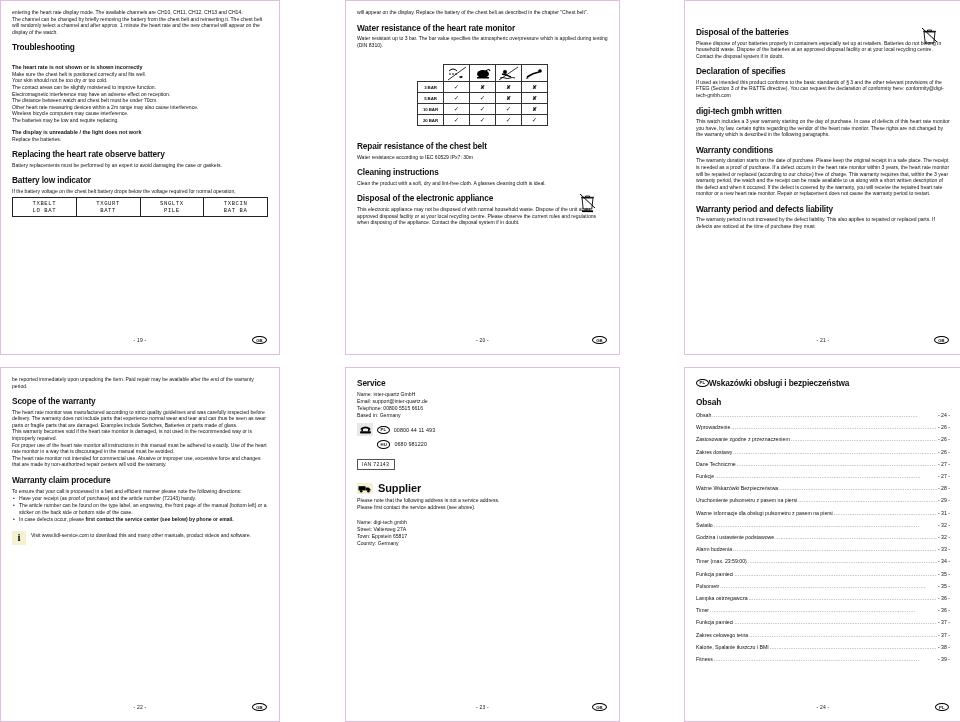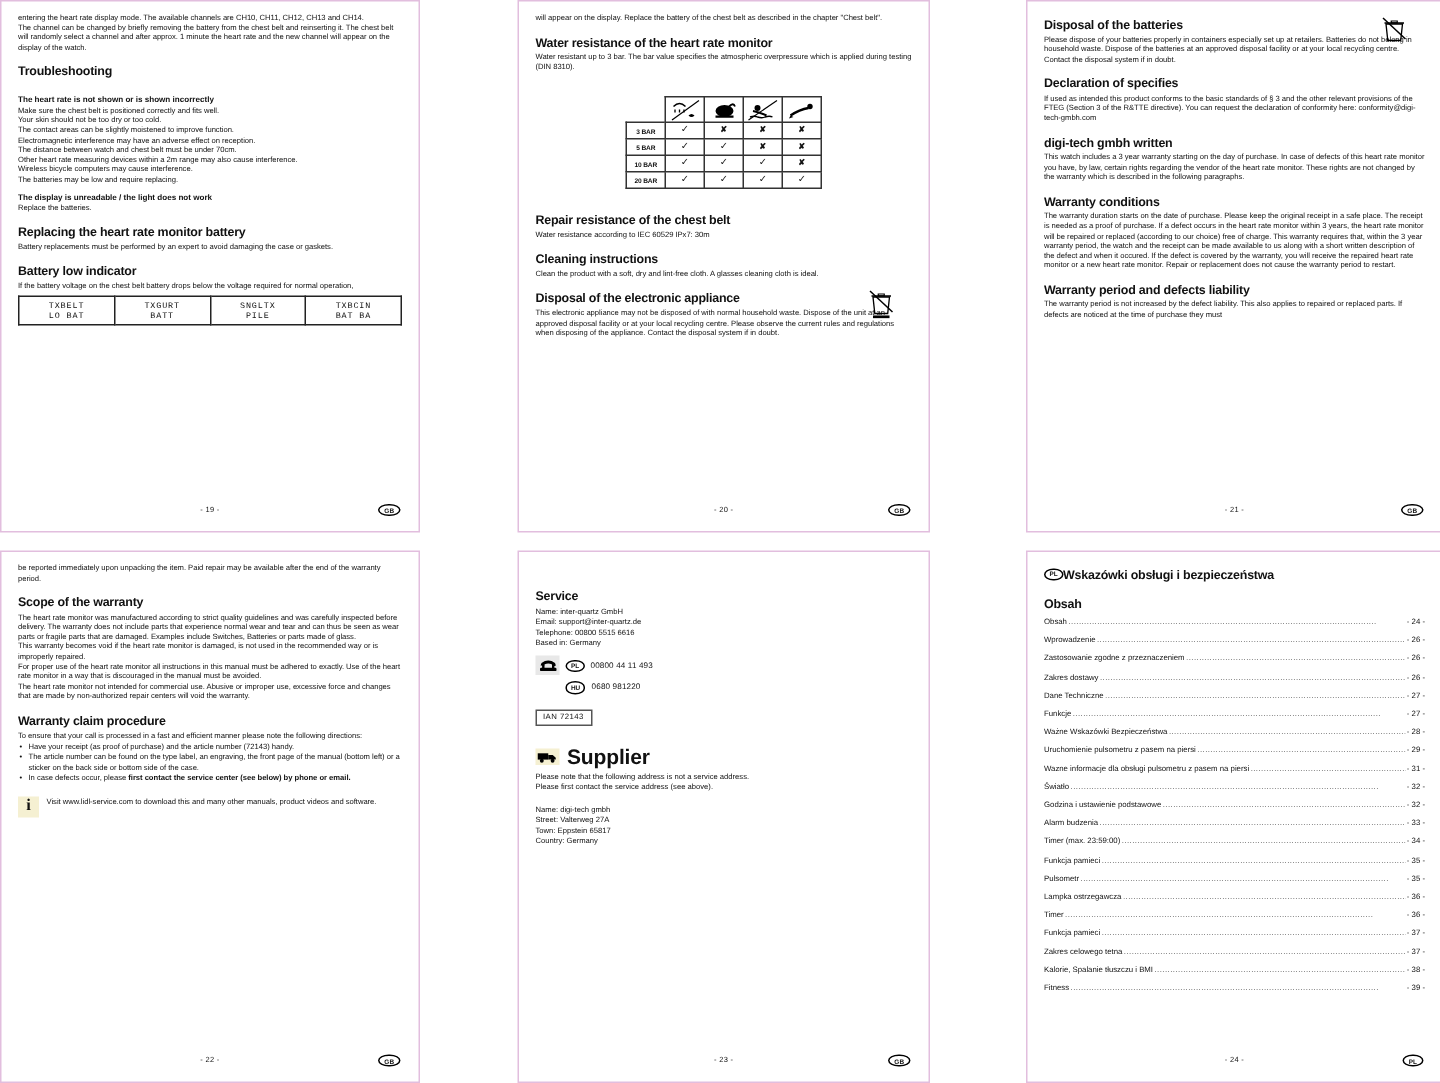--- a/index.html
+++ b/index.html
@@ -186,21 +186,21 @@
     letter-spacing:0.3px;
     margin-top:10px;
   }
   .supplier-row { display:flex; align-items:center; gap:5px; margin-top:12px; }
   .truck-ico {
     width:16px; height:11px;
     background:#f5f0d2;
     display:flex; align-items:center; justify-content:center;
     flex:0 0 auto;
   }
-  .supplier-title { font-size:14px; font-weight:bold; letter-spacing:-0.1px; }
+  .supplier-title { font-size:11px; font-weight:bold; letter-spacing:-0.1px; }
 
   
   .pl-head { display:flex; align-items:center; gap:0; margin-top:2px; }
   .pl-head .title { font-size:8.3px; font-weight:bold; letter-spacing:-0.15px; }
   .toc { margin-top:2px; }
   .toc-row {
     display:flex;
     align-items:baseline;
     font-size:5.2px;
     line-height:12.2px;
@@ -231,21 +231,21 @@
     <div class="line">Make sure the chest belt is positioned correctly and fits well.</div>
     <div class="line">Your skin should not be too dry or too cold.</div>
     <div class="line">The contact areas can be slightly moistened to improve function.</div>
     <div class="line">Electromagnetic interference may have an adverse effect on reception.</div>
     <div class="line">The distance between watch and chest belt must be under 70cm.</div>
     <div class="line">Other heart rate measuring devices within a 2m range may also cause interference.</div>
     <div class="line">Wireless bicycle computers may cause interference.</div>
     <div class="line">The batteries may be low and require replacing.</div>
     <h3>The display is unreadable / the light does not work</h3>
     <div class="line">Replace the batteries.</div>
-    <h2>Replacing the heart rate monitor battery</h2>
+    <h2>Replacing the heart rate observe battery</h2>
     <p class="body">Battery replacements must be performed by an expert to avoid damaging the case or gaskets.</p>
     <h2>Battery low indicator</h2>
     <p class="body">If the battery voltage on the chest belt battery drops below the voltage required for normal operation,</p>
 
     <table class="lcd-table">
       <tbody>
           <tr>
         <td>
           <span>TXBELT</span><br>
           <span>LO BAT</span>
@@ -408,21 +408,21 @@
   <div class="gap"></div>
 
   <div class="page p3">
     <div class="bin-rel">
       <svg class="crossed-bin" viewBox="0 0 17 20">
         <path d="M3 5 h11 l-1.2 11 h-8.6z" fill="none" stroke="#000" stroke-width="0.9"></path>
         <path d="M2 4.3 h13" stroke="#000" stroke-width="1"></path>
         <path d="M6.5 3 h4 v1.3 h-4z" fill="none" stroke="#000" stroke-width="0.8"></path>
         <path d="M1 1 L16 15" stroke="#000" stroke-width="1"></path>
       </svg>
-      <h2 style="margin-top:2px">Disposal of the batteries</h2>
+      <h2 style="margin-top:18px">Disposal of the batteries</h2>
       <p class="body">Please dispose of your batteries properly in containers especially set up at retailers. Batteries do not belong in household waste. Dispose of the batteries at an approved disposal facility or at your local recycling centre. Contact the disposal system if in doubt.</p>
     </div>
     <h2>Declaration of specifies</h2>
     <p class="body">If used as intended this product conforms to the basic standards of § 3 and the other relevant provisions of the FTEG (Section 3 of the R&amp;TTE directive). You can request the declaration of conformity here: conformity@digi-tech-gmbh.com</p>
     <h2>digi-tech gmbh written</h2>
     <p class="body">This watch includes a 3 year warranty starting on the day of purchase. In case of defects of this heart rate monitor you have, by law, certain rights regarding the vendor of the heart rate monitor. These rights are not changed by the warranty which is described in the following paragraphs.</p>
     <h2>Warranty conditions</h2>
     <p class="body">The warranty duration starts on the date of purchase. Please keep the original receipt in a safe place. The receipt is needed as a proof of purchase. If a defect occurs in the heart rate monitor within 3 years, the heart rate monitor will be repaired or replaced (according to our choice) free of charge. This warranty requires that, within the 3 year warranty period, the watch and the receipt can be made available to us along with a short written description of the defect and when it occured. If the defect is covered by the warranty, you will receive the repaired heart rate monitor or a new heart rate monitor. Repair or replacement does not cause the warranty period to restart.</p>
     <h2>Warranty period and defects liability</h2>
     <p class="body">The warranty period is not increased by the defect liability. This also applies to repaired or replaced parts. If defects are noticed at the time of purchase they must</p>
@@ -463,21 +463,21 @@
 
     <div class="pfoot">
       <div class="pnum">- 22 -</div>
       <div class="country">GB</div>
     </div>
   </div>
 
   <div class="gap"></div>
 
   <div class="page p5">
-    <h2 style="margin-top:16px">Service</h2>
+    <h2 style="margin-top:2px">Service</h2>
     <div class="svc-line">Name: inter-quartz GmbH</div>
     <div class="svc-line">Email: support@inter-quartz.de</div>
     <div class="svc-line">Telephone: 00800 5515 6616</div>
     <div class="svc-line">Based in: Germany</div>
 
     <div class="phone-row">
       <div class="phone-ico">
         <svg width="13" height="10" viewBox="0 0 13 10">
           <path d="M2 3 q4.5-3.2 9 0 l0.6 1.6 q-1.4 0.6-2.3 0.2 l-0.5-1 q-2.3-1-4.6 0 l-0.5 1 q-1-0.2-2.3-0.2z" fill="#000"></path>
           <rect x="1" y="6.2" width="11" height="2.2" rx="0.8" fill="#000"></rect>

